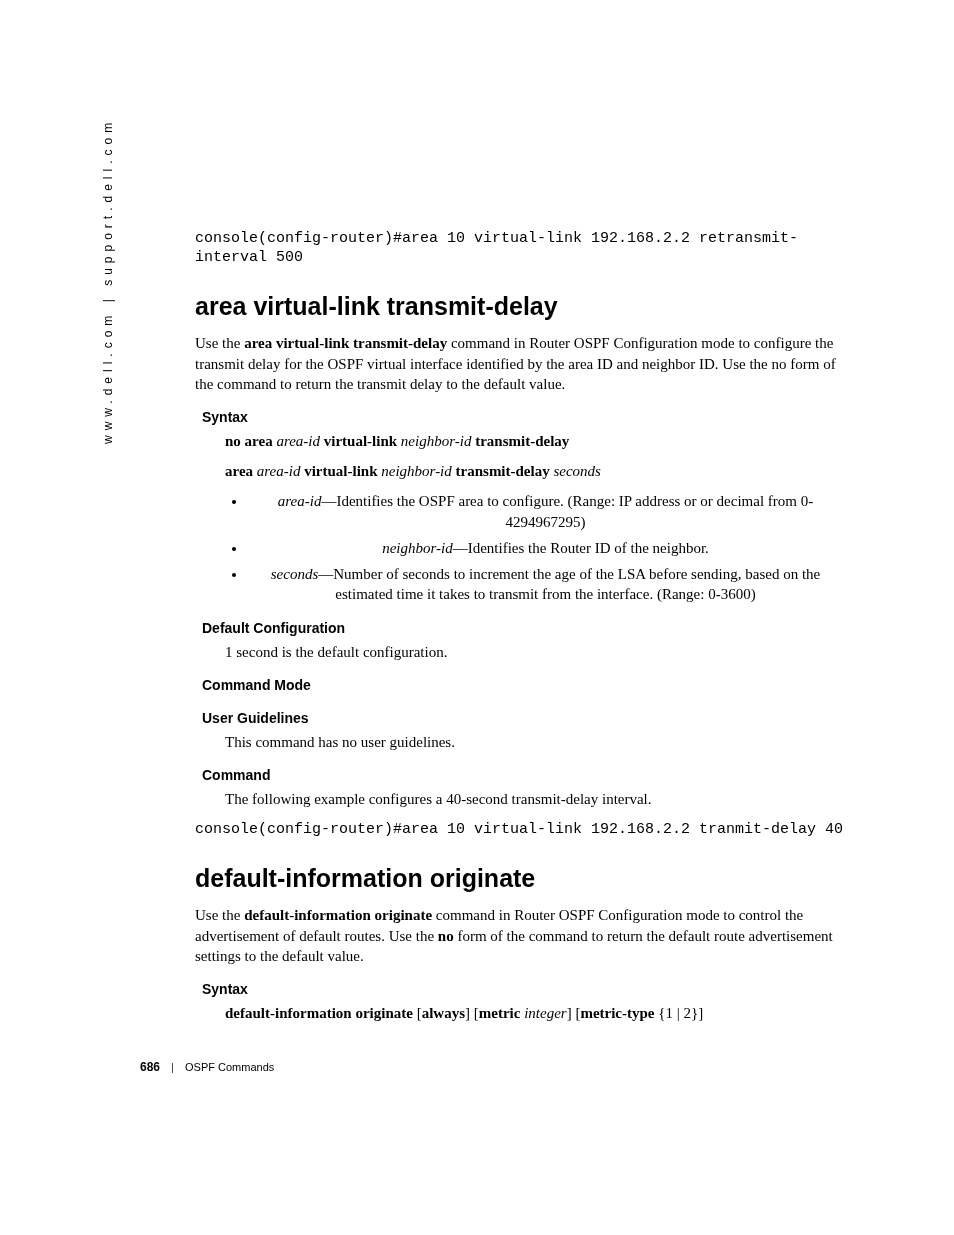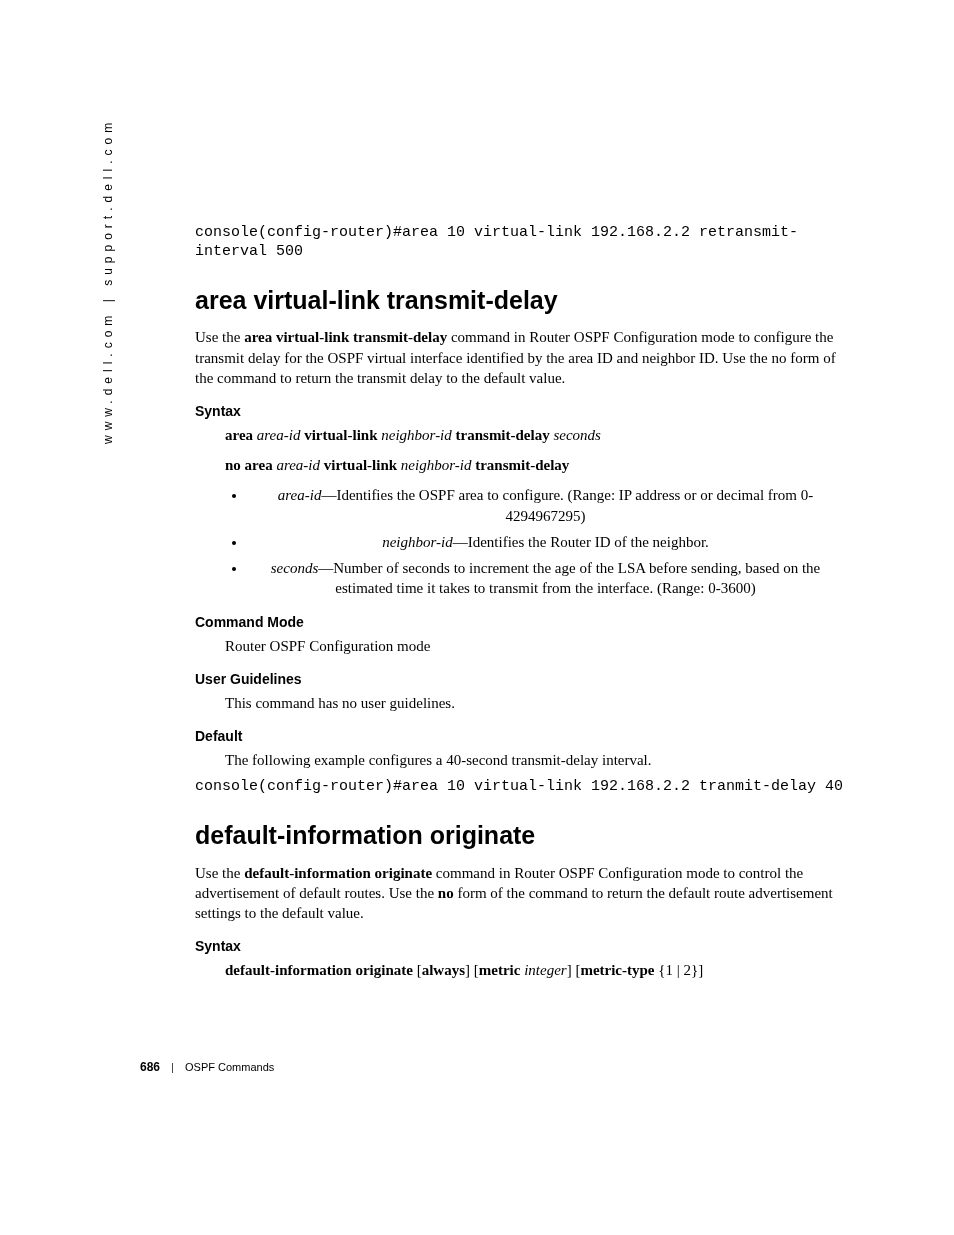--- a/index.html
+++ b/index.html
@@ -29,40 +29,40 @@
   .content {
     position: absolute;
     left: 195px;
     right: 110px;
     top: 218px;
   }
   .code-block {
     font-family: 'Courier New', Courier, monospace;
     font-size: 15px;
     white-space: pre-wrap;
-    margin: 6px 0 22px 0;
+    margin: 12px 0 22px 0;
     line-height: 1.25;
   }
   h2.command-title {
     font-family: 'Arial Narrow', Arial, Helvetica, sans-serif;
     font-stretch: condensed;
     font-weight: bold;
     font-size: 25px;
     margin: 0 0 10px 0;
     letter-spacing: 0px;
   }
   .intro {
     margin: 4px 0 14px 0;
   }
   .intro .bold { font-weight: bold; }
   .subhead {
     font-family: Arial, Helvetica, sans-serif;
     font-weight: bold;
     font-size: 14px;
-    margin: 14px 0 4px 0;
+    margin: 14px 0 4px 7px;
   }
   .indent-block {
     margin-left: 30px;
     margin-bottom: 8px;
   }
   .syntax-line { margin-bottom: 10px; }
   .syntax-line .b { font-weight: bold; }
   .syntax-line .i { font-style: italic; }
   ul.bullets {
     margin: 4px 0 4px 30px;
@@ -95,41 +95,42 @@
 
   <h2 class="command-title">area virtual-link transmit-delay</h2>
 
   <p class="intro">
     <span>Use the </span><span class="bold">area virtual-link transmit-delay</span><span> command in Router OSPF Configuration mode to configure the transmit delay for the OSPF virtual interface identified by the area ID and neighbor ID. Use the no form of the command to return the transmit delay to the default value.</span>
   </p>
 
   <div class="subhead">Syntax</div>
   <div class="indent-block">
     <div class="syntax-line">
-      <span class="b">area </span><span class="i">area-id</span><span class="b"> virtual-link </span><span class="i">neighbor-id </span><span class="b"> transmit-delay </span><span class="i">seconds</span>
+      <span class="b">no area </span><span class="i">area-id</span><span class="b"> virtual-link </span><span class="i">neighbor-id </span><span class="b"> transmit-delay</span>
     </div>
     <div class="syntax-line">
-      <span class="b">no area </span><span class="i">area-id</span><span class="b"> virtual-link </span><span class="i">neighbor-id </span><span class="b"> transmit-delay</span>
+      <span class="b">area </span><span class="i">area-id</span><span class="b"> virtual-link </span><span class="i">neighbor-id </span><span class="b"> transmit-delay </span><span class="i">seconds</span>
     </div>
   </div>
 
   <ul class="bullets">
     <li><span class="i">area-id</span><span>—Identifies the OSPF area to configure. (Range: IP address or or decimal from 0-4294967295)</span></li>
     <li><span class="i">neighbor-id</span><span>—Identifies the Router ID of the neighbor.</span></li>
     <li><span class="i">seconds</span><span>—Number of seconds to increment the age of the LSA before sending, based on the estimated time it takes to transmit from the interface. (Range: 0-3600)</span></li>
   </ul>
 
+  <div class="subhead">Default Configuration</div>
+  <div class="indent-block">1 second is the default configuration.</div>
 
   <div class="subhead">Command Mode</div>
-  <div class="indent-block">Router OSPF Configuration mode</div>
 
   <div class="subhead">User Guidelines</div>
   <div class="indent-block">This command has no user guidelines.</div>
 
-  <div class="subhead">Default</div>
+  <div class="subhead">Command</div>
   <div class="indent-block">The following example configures a 40-second transmit-delay interval.</div>
 
   <div class="code-block">console(config-router)#area 10 virtual-link 192.168.2.2 tranmit-delay 40</div>
 
   <h2 class="command-title">default-information originate</h2>
 
   <p class="intro">
     <span>Use the </span><span class="bold">default-information originate</span><span> command in Router OSPF Configuration mode to control the advertisement of default routes. Use the </span><span class="bold">no</span><span> form of the command to return the default route advertisement settings to the default value.</span>
   </p>
 

